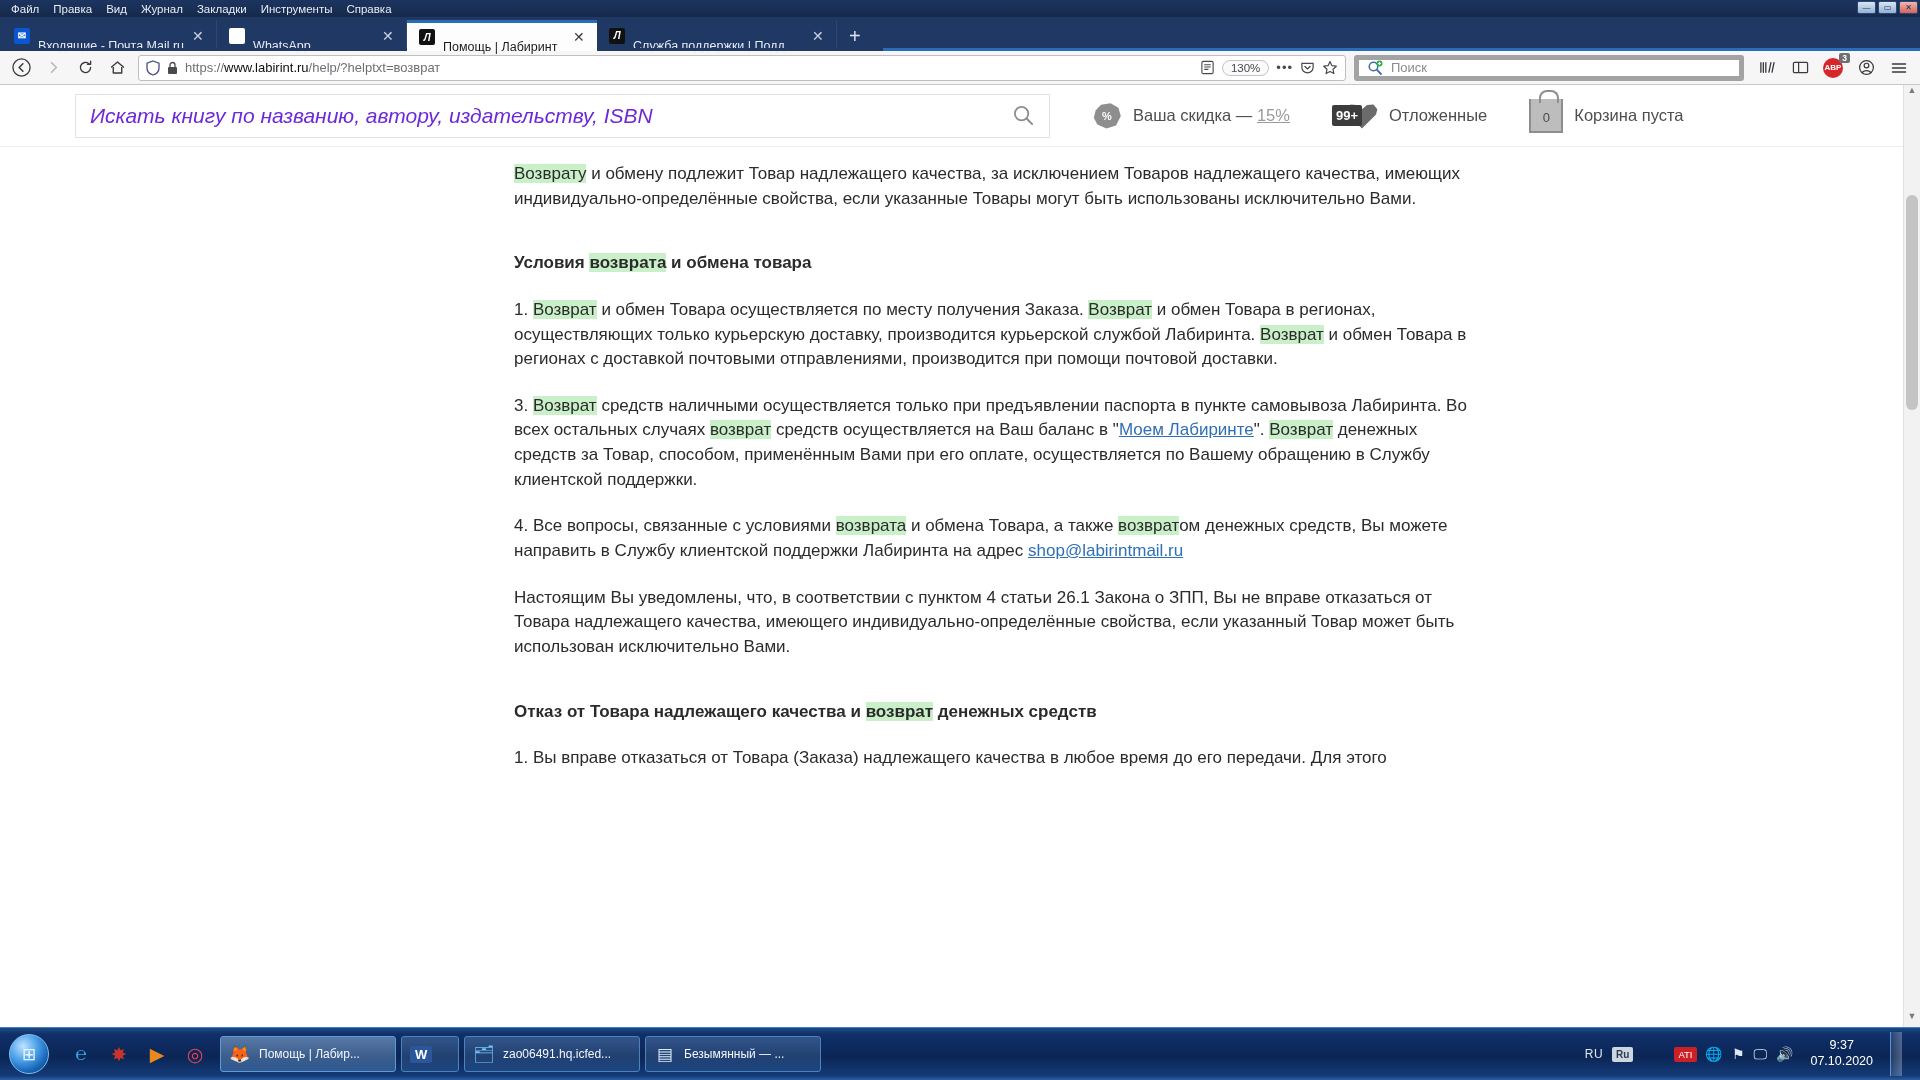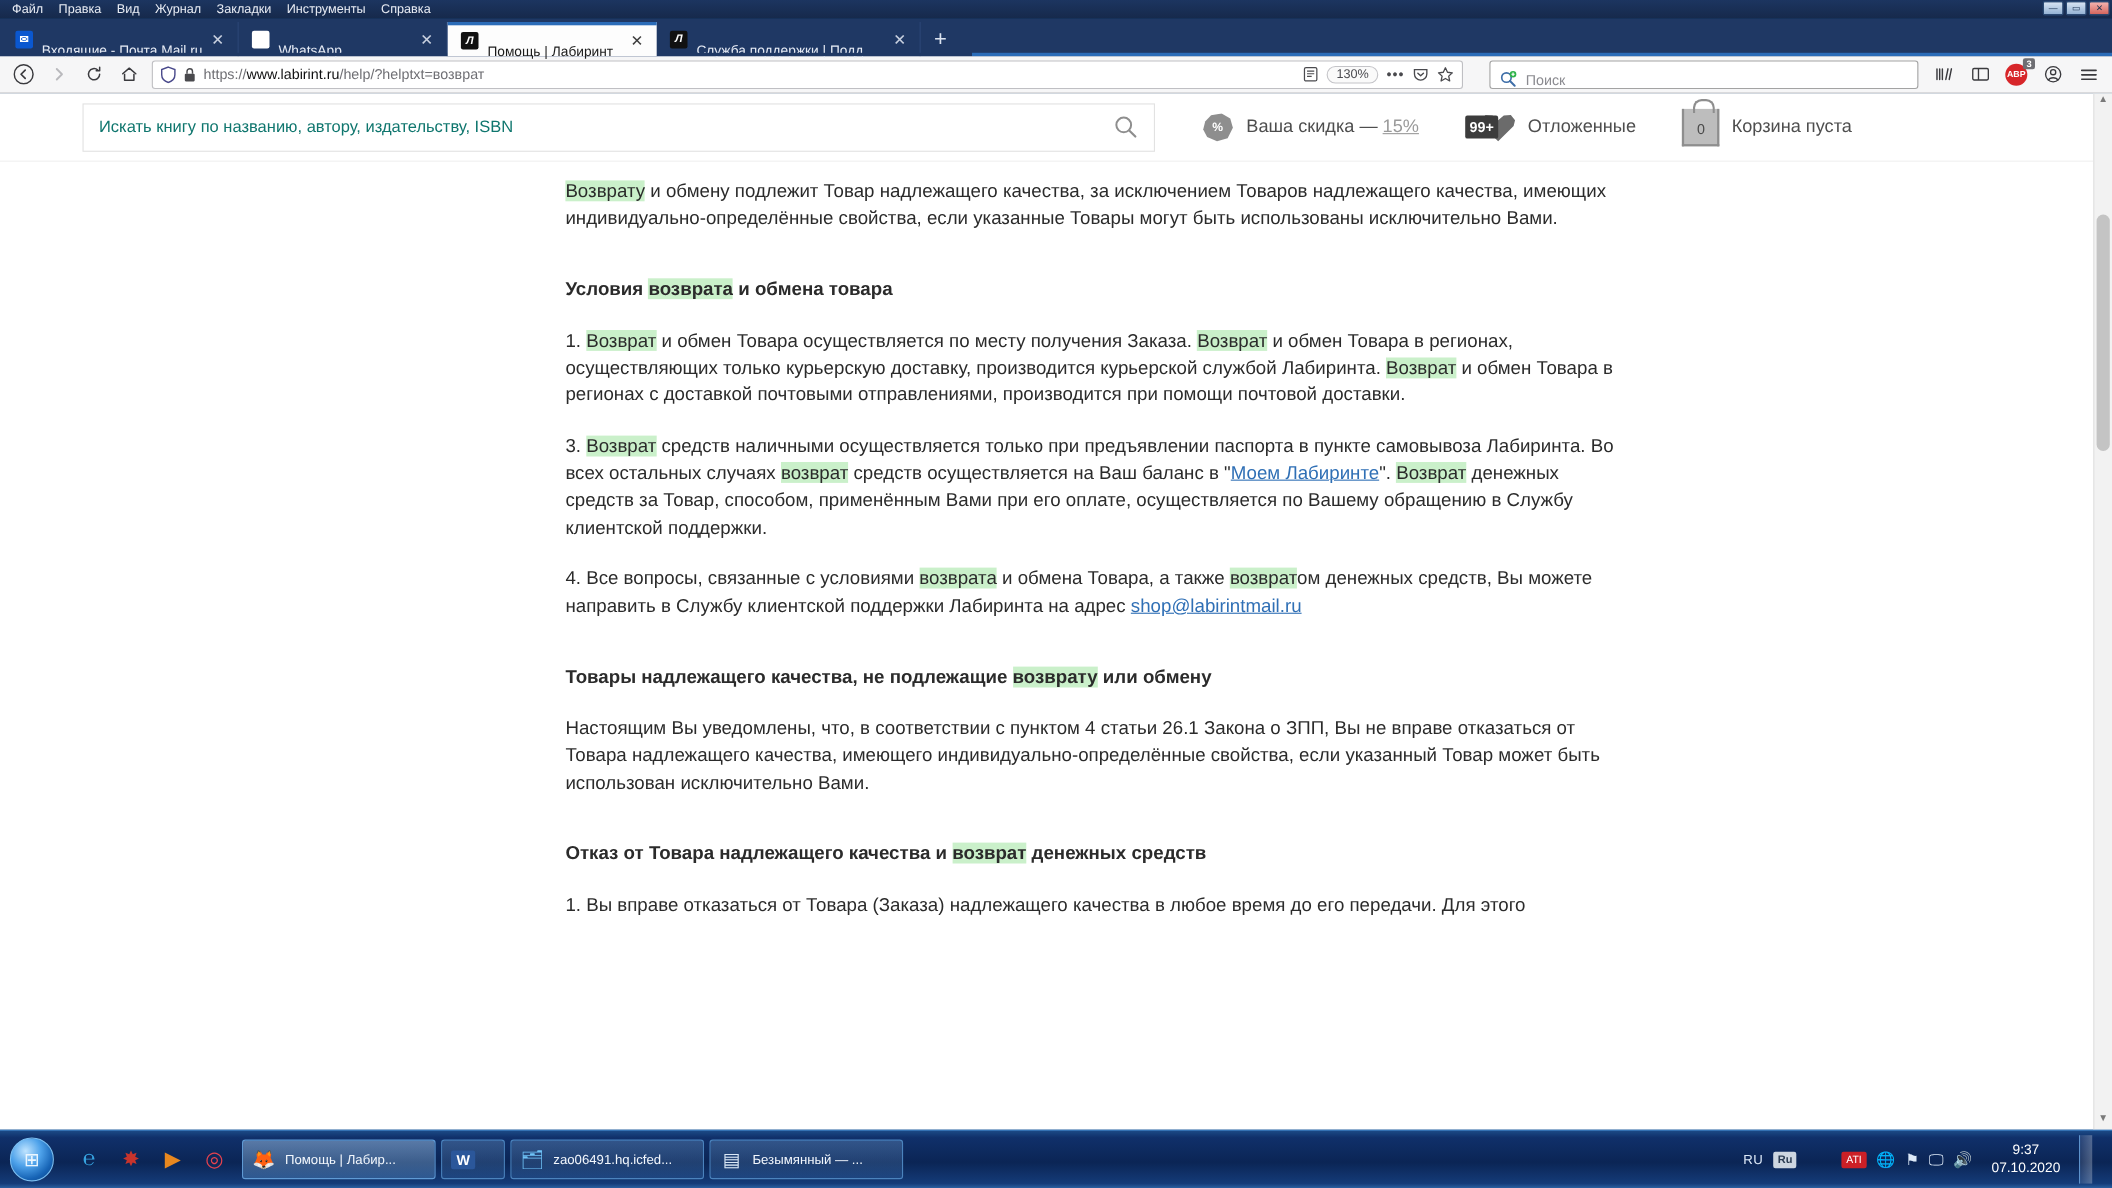--- a/index.html
+++ b/index.html
@@ -118,24 +118,24 @@
   .urlbar .u-text .host { color: #0f0f10; }
   .urlbar .u-text .dim { color: #6f6f74; }
   .zoombadge {
     font-size: 11.5px; color: #4b4b50;
     border: 1px solid #c4c4c8; border-radius: 11px;
     padding: 1px 8px; background: #fafafa;
   }
   .searchbar {
     width: 390px; height: 26px;
     background: #ffffff;
-    border: 1px solid #a3a3a3;
+    border: 5px solid #a3a3a3;
     border-radius: 3px;
-    display: flex; align-items: flex-end; gap: 8px; padding: 0 8px;
-    margin-left: 16px;
+    display: flex; align-items: flex-start; gap: 8px; padding: 0 8px;
+    margin-left: 0;
   }
   .searchbar .sph { font-size: 13px; color: #8b8b90; }
   .tb-right { display: flex; align-items: center; gap: 3px; margin-left: 6px; }
   .abp {
     position: relative;
     width: 20px; height: 20px; border-radius: 50%;
     background: #d7262a; color: #fff;
     font-size: 8px; font-weight: bold;
     display: flex; align-items: center; justify-content: center;
   }
@@ -160,21 +160,21 @@
     padding: 0 60px 0 75px;
     border-bottom: 1px solid #efefef;
   }
   .site-search {
     flex: 0 0 975px;
     height: 44px;
     border: 1px solid #e2e2e2;
     display: flex; align-items: center;
     padding: 0 14px;
   }
-  .site-search .sph { flex: 1 1 auto; color: #0f766e; font-size: 15px; }
+  .site-search .sph { flex: 1 1 auto; color: #6d28d9; font-size: 21px; font-style: italic; }
   .site-search .sicon { color: #8e8e8e; font-size: 21px; }
   .hdr-item {
     display: flex; align-items: center; gap: 11px;
     margin-left: 42px;
     white-space: nowrap;
   }
   .hdr-item .lbl { font-size: 16.5px; color: #4e4e4e; }
   .hdr-item .lbl .muted { color: #9a9a9a; text-decoration: underline; }
   .ic-disc {
     width: 30px; height: 28px;
@@ -517,21 +517,20 @@
 
       <h3><span>Условия </span><span class="hl">возврата</span><span> и обмена товара</span></h3>
 
       <p><span>1. </span><span class="hl">Возврат</span><span> и обмен Товара осуществляется по месту получения Заказа. </span><span class="hl">Возврат</span><span> и обмен Товара в регионах, осуществляющих только курьерскую доставку, производится курьерской службой Лабиринта. </span><span class="hl">Возврат</span><span> и обмен Товара в регионах с доставкой почтовыми отправлениями, производится при помощи почтовой доставки.</span></p>
 
 
       <p><span>3. </span><span class="hl">Возврат</span><span> средств наличными осуществляется только при предъявлении паспорта в пункте самовывоза Лабиринта. Во всех остальных случаях </span><span class="hl">возврат</span><span> средств осуществляется на Ваш баланс в "</span><a class="lnk" href="#">Моем Лабиринте</a><span>". </span><span class="hl">Возврат</span><span> денежных средств за Товар, способом, применённым Вами при его оплате, осуществляется по Вашему обращению в Службу клиентской поддержки.</span></p>
 
       <p><span>4. Все вопросы, связанные с условиями </span><span class="hl">возврата</span><span> и обмена Товара, а также </span><span class="hl">возврат</span><span>ом денежных средств, Вы можете направить в Службу клиентской поддержки Лабиринта на адрес </span><a class="lnk" href="#">shop@labirintmail.ru</a></p>
 
-      <h3><span>Товары надлежащего качества, не подлежащие </span><span class="hl">возврату</span><span> или обмену</span></h3>
 
       <p>Настоящим Вы уведомлены, что, в соответствии с пунктом 4 статьи 26.1 Закона о ЗПП, Вы не вправе отказаться от Товара надлежащего качества, имеющего индивидуально-определённые свойства, если указанный Товар может быть использован исключительно Вами.</p>
 
       <h3><span>Отказ от Товара надлежащего качества и </span><span class="hl">возврат</span><span> денежных средств</span></h3>
 
       <p>1. Вы вправе отказаться от Товара (Заказа) надлежащего качества в любое время до его передачи. Для этого</p>
     </div>
   </div>
 
   <div class="pscroll">

